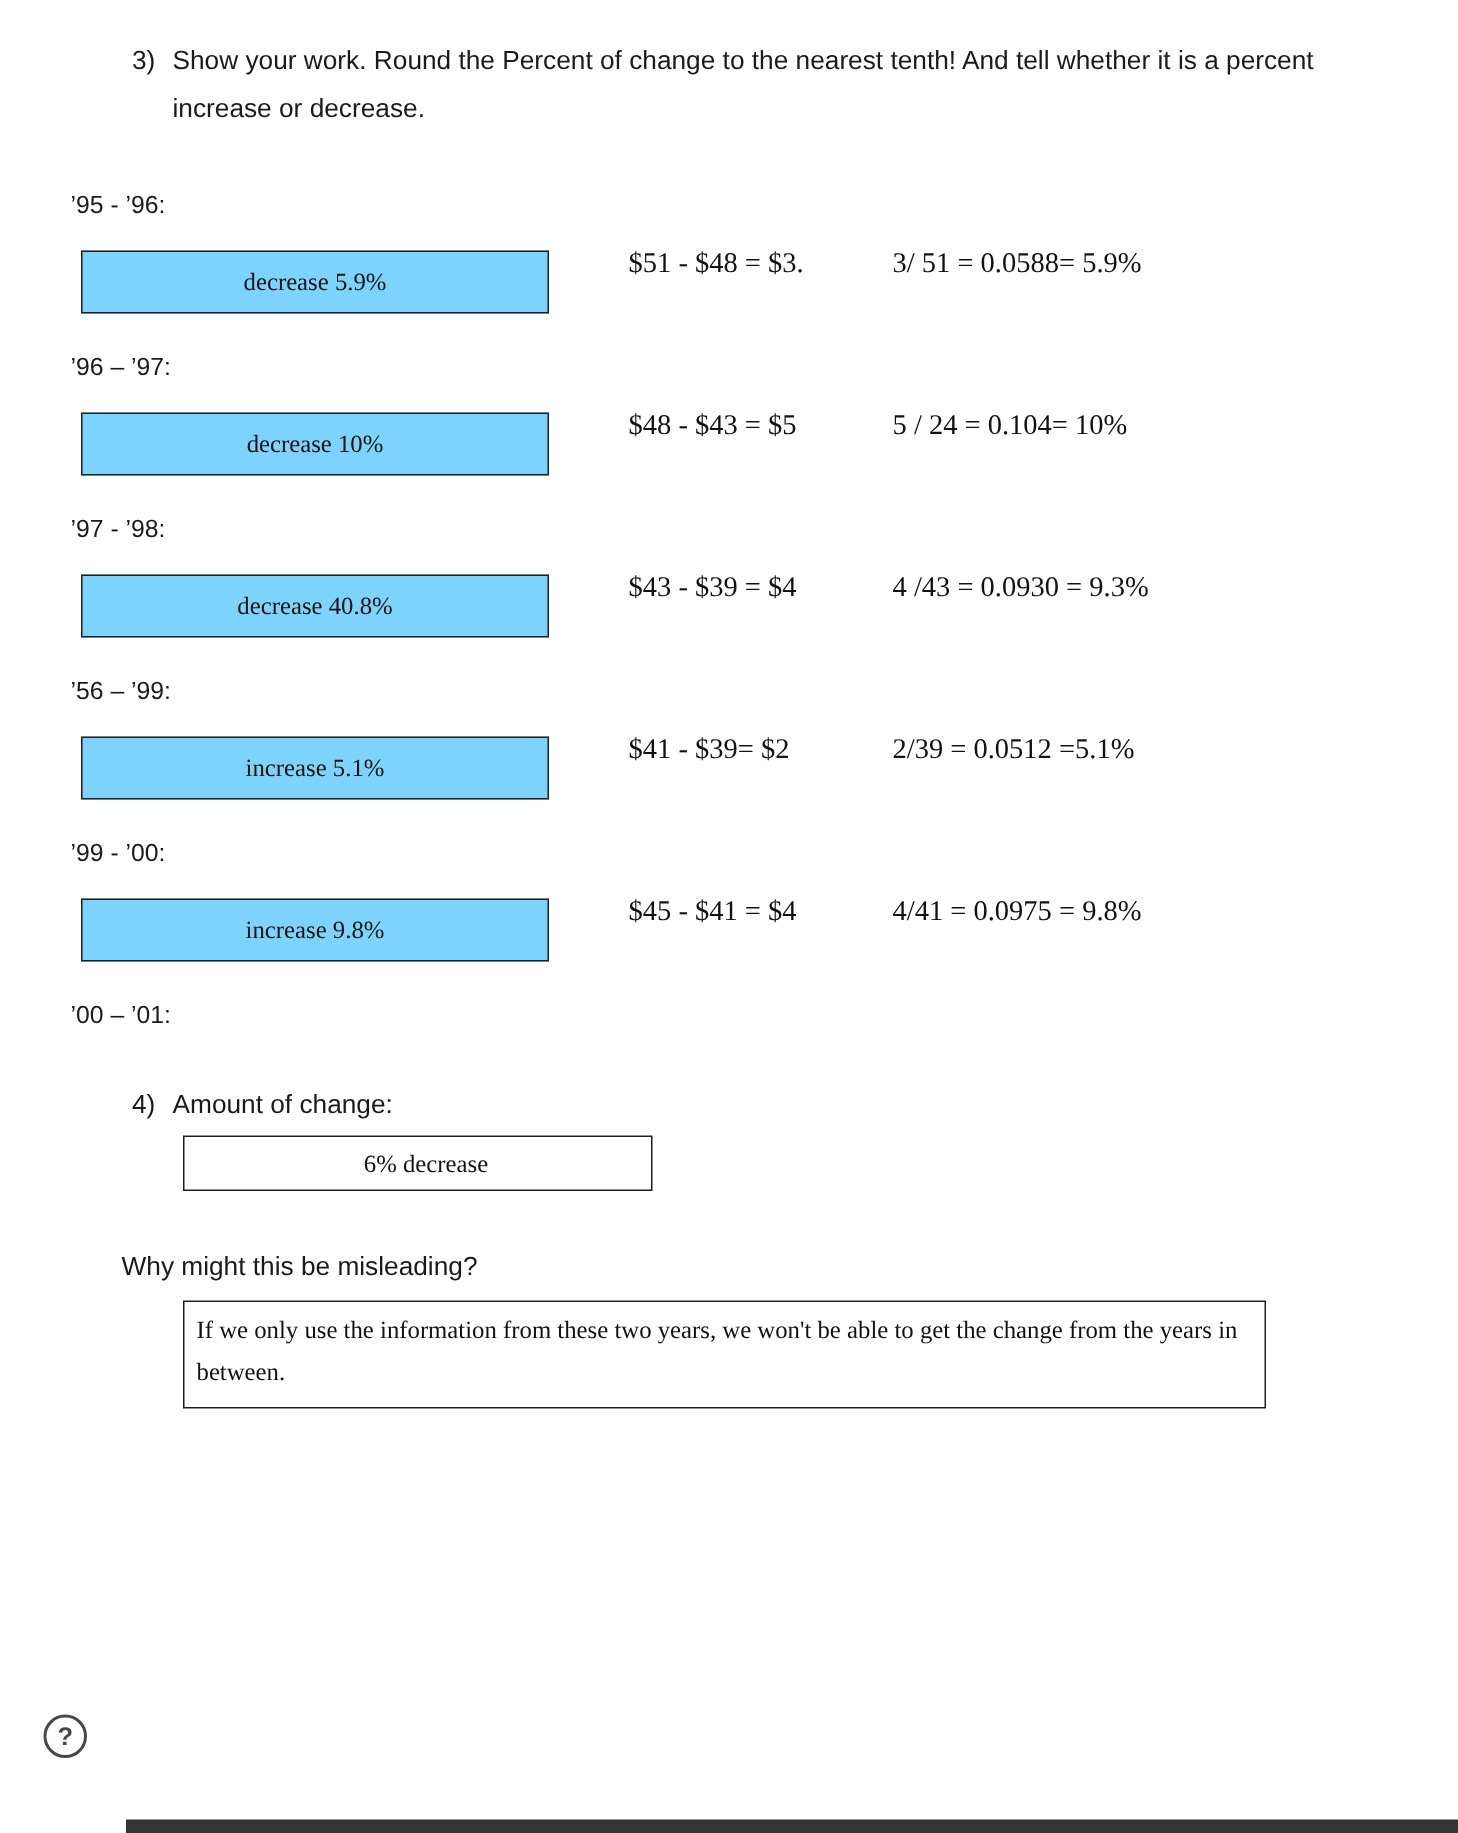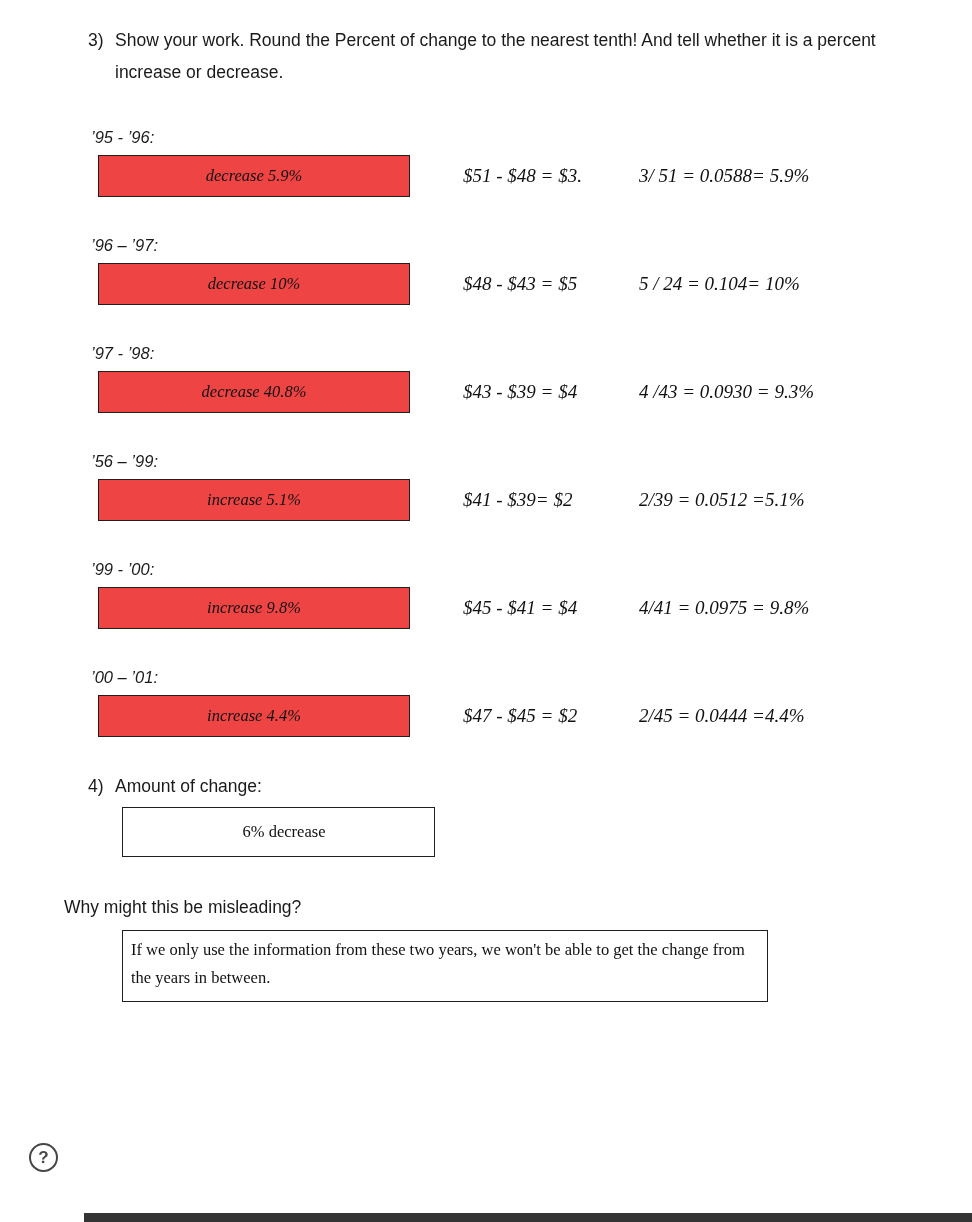--- a/index.html
+++ b/index.html
@@ -22,43 +22,42 @@
     padding-left: 88px;
     font-size: 17.5px;
     line-height: 32px;
     color: #1a1a1a;
   }
   .q-num { width: 27px; flex: 0 0 27px; }
   .q-text { width: 800px; }
 
   
   .rows {
-    margin-left: 91px;
+    margin-left: 47px;
     margin-top: 40px;
-    font-style: italic;
   }
   .work-row { margin-bottom: 39px; }
   .year-label {
     font-size: 16.5px;
     color: #1a1a1a;
     margin-bottom: 8px;
   }
   .row-body {
     position: relative;
     height: 42px;
   }
   .answer-box {
     position: absolute;
-    left: 7px; top: 0;
+    left: 7px; top: 12px;
     width: 312px; height: 42px;
     border: 1.6px solid #1f1f1f;
     display: flex;
     align-items: center;
     justify-content: center;
-    background: #ef4444;
+    background: #7dd3fc;
   }
   .answer-text {
     font-family: "Liberation Serif", serif;
     font-size: 16.5px;
     color: #111;
   }
   .work {
     position: absolute;
     top: 50%;
     transform: translateY(-50%);
@@ -74,37 +73,37 @@
   .q4-header {
     display: flex;
     padding-left: 88px;
     margin-top: 16px;
     font-size: 17.5px;
     color: #1a1a1a;
   }
   .q4-box {
     margin-left: 122px;
     margin-top: 10px;
-    width: 313px; height: 50px;
+    width: 313px; height: 37px;
     border: 1.6px solid #1f1f1f;
     display: flex;
     align-items: center;
     justify-content: center;
     padding-left: 11px;
   }
   .misleading-q {
-    margin-left: 64px;
+    margin-left: 81px;
     margin-top: 40px;
     font-size: 17.5px;
     color: #1a1a1a;
   }
   .misleading-box {
     margin-left: 122px;
     margin-top: 12px;
-    width: 646px;
+    width: 722px;
     min-height: 72px;
     border: 1.6px solid #1f1f1f;
     padding: 5px 10px 8px 8px;
     font-family: "Liberation Serif", serif;
     font-size: 16.5px;
     line-height: 28px;
     color: #111;
   }
 
   
@@ -194,27 +193,20 @@
         <div class="answer-box">
           <span class="answer-text">increase 9.8%</span>
         </div>
         <div class="work work1">$45 - $41 = $4</div>
         <div class="work work2">4/41 = 0.0975 = 9.8%</div>
       </div>
     </div>
 
     <div class="work-row">
       <div class="year-label">’00 – ’01:</div>
-      <div class="row-body">
-        <div class="answer-box">
-          <span class="answer-text">increase 4.4%</span>
-        </div>
-        <div class="work work1">$47 - $45 = $2</div>
-        <div class="work work2">2/45 = 0.0444 =4.4%</div>
-      </div>
     </div>
 
   </div>
 
   <div class="q4-header">
     <div class="q-num">4)</div>
     <div>Amount of change:</div>
   </div>
 
   <div class="q4-box">

